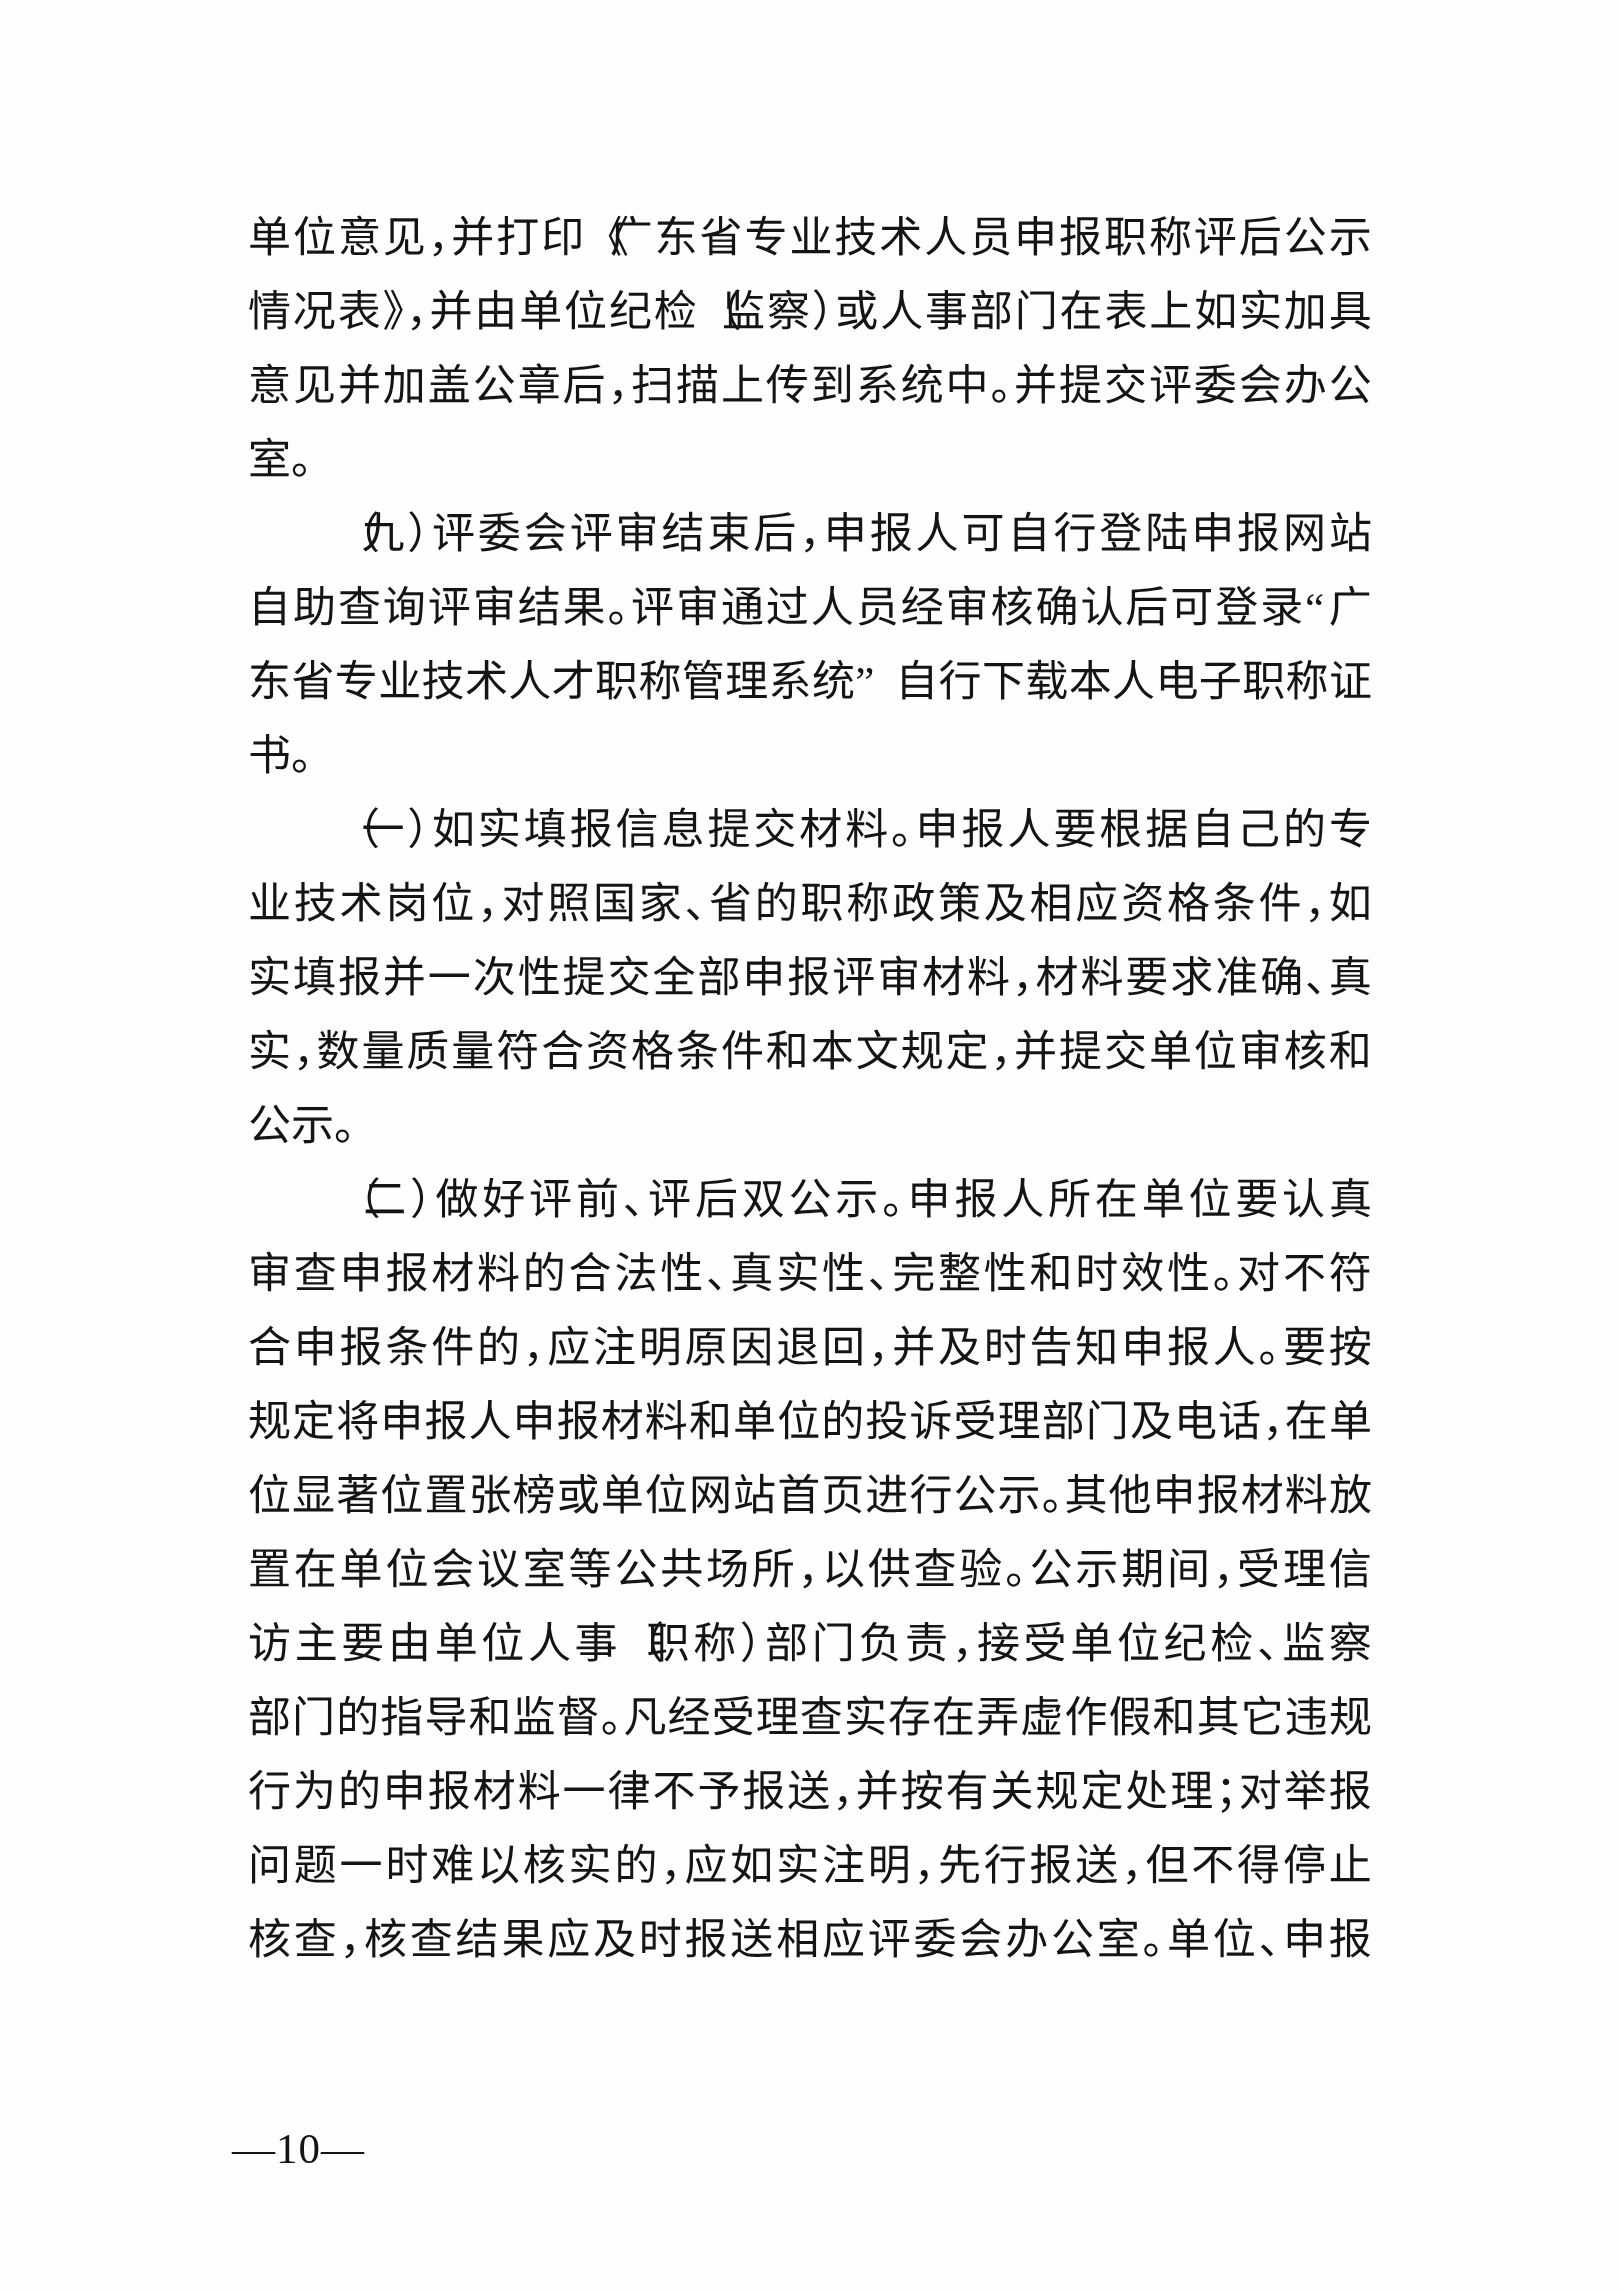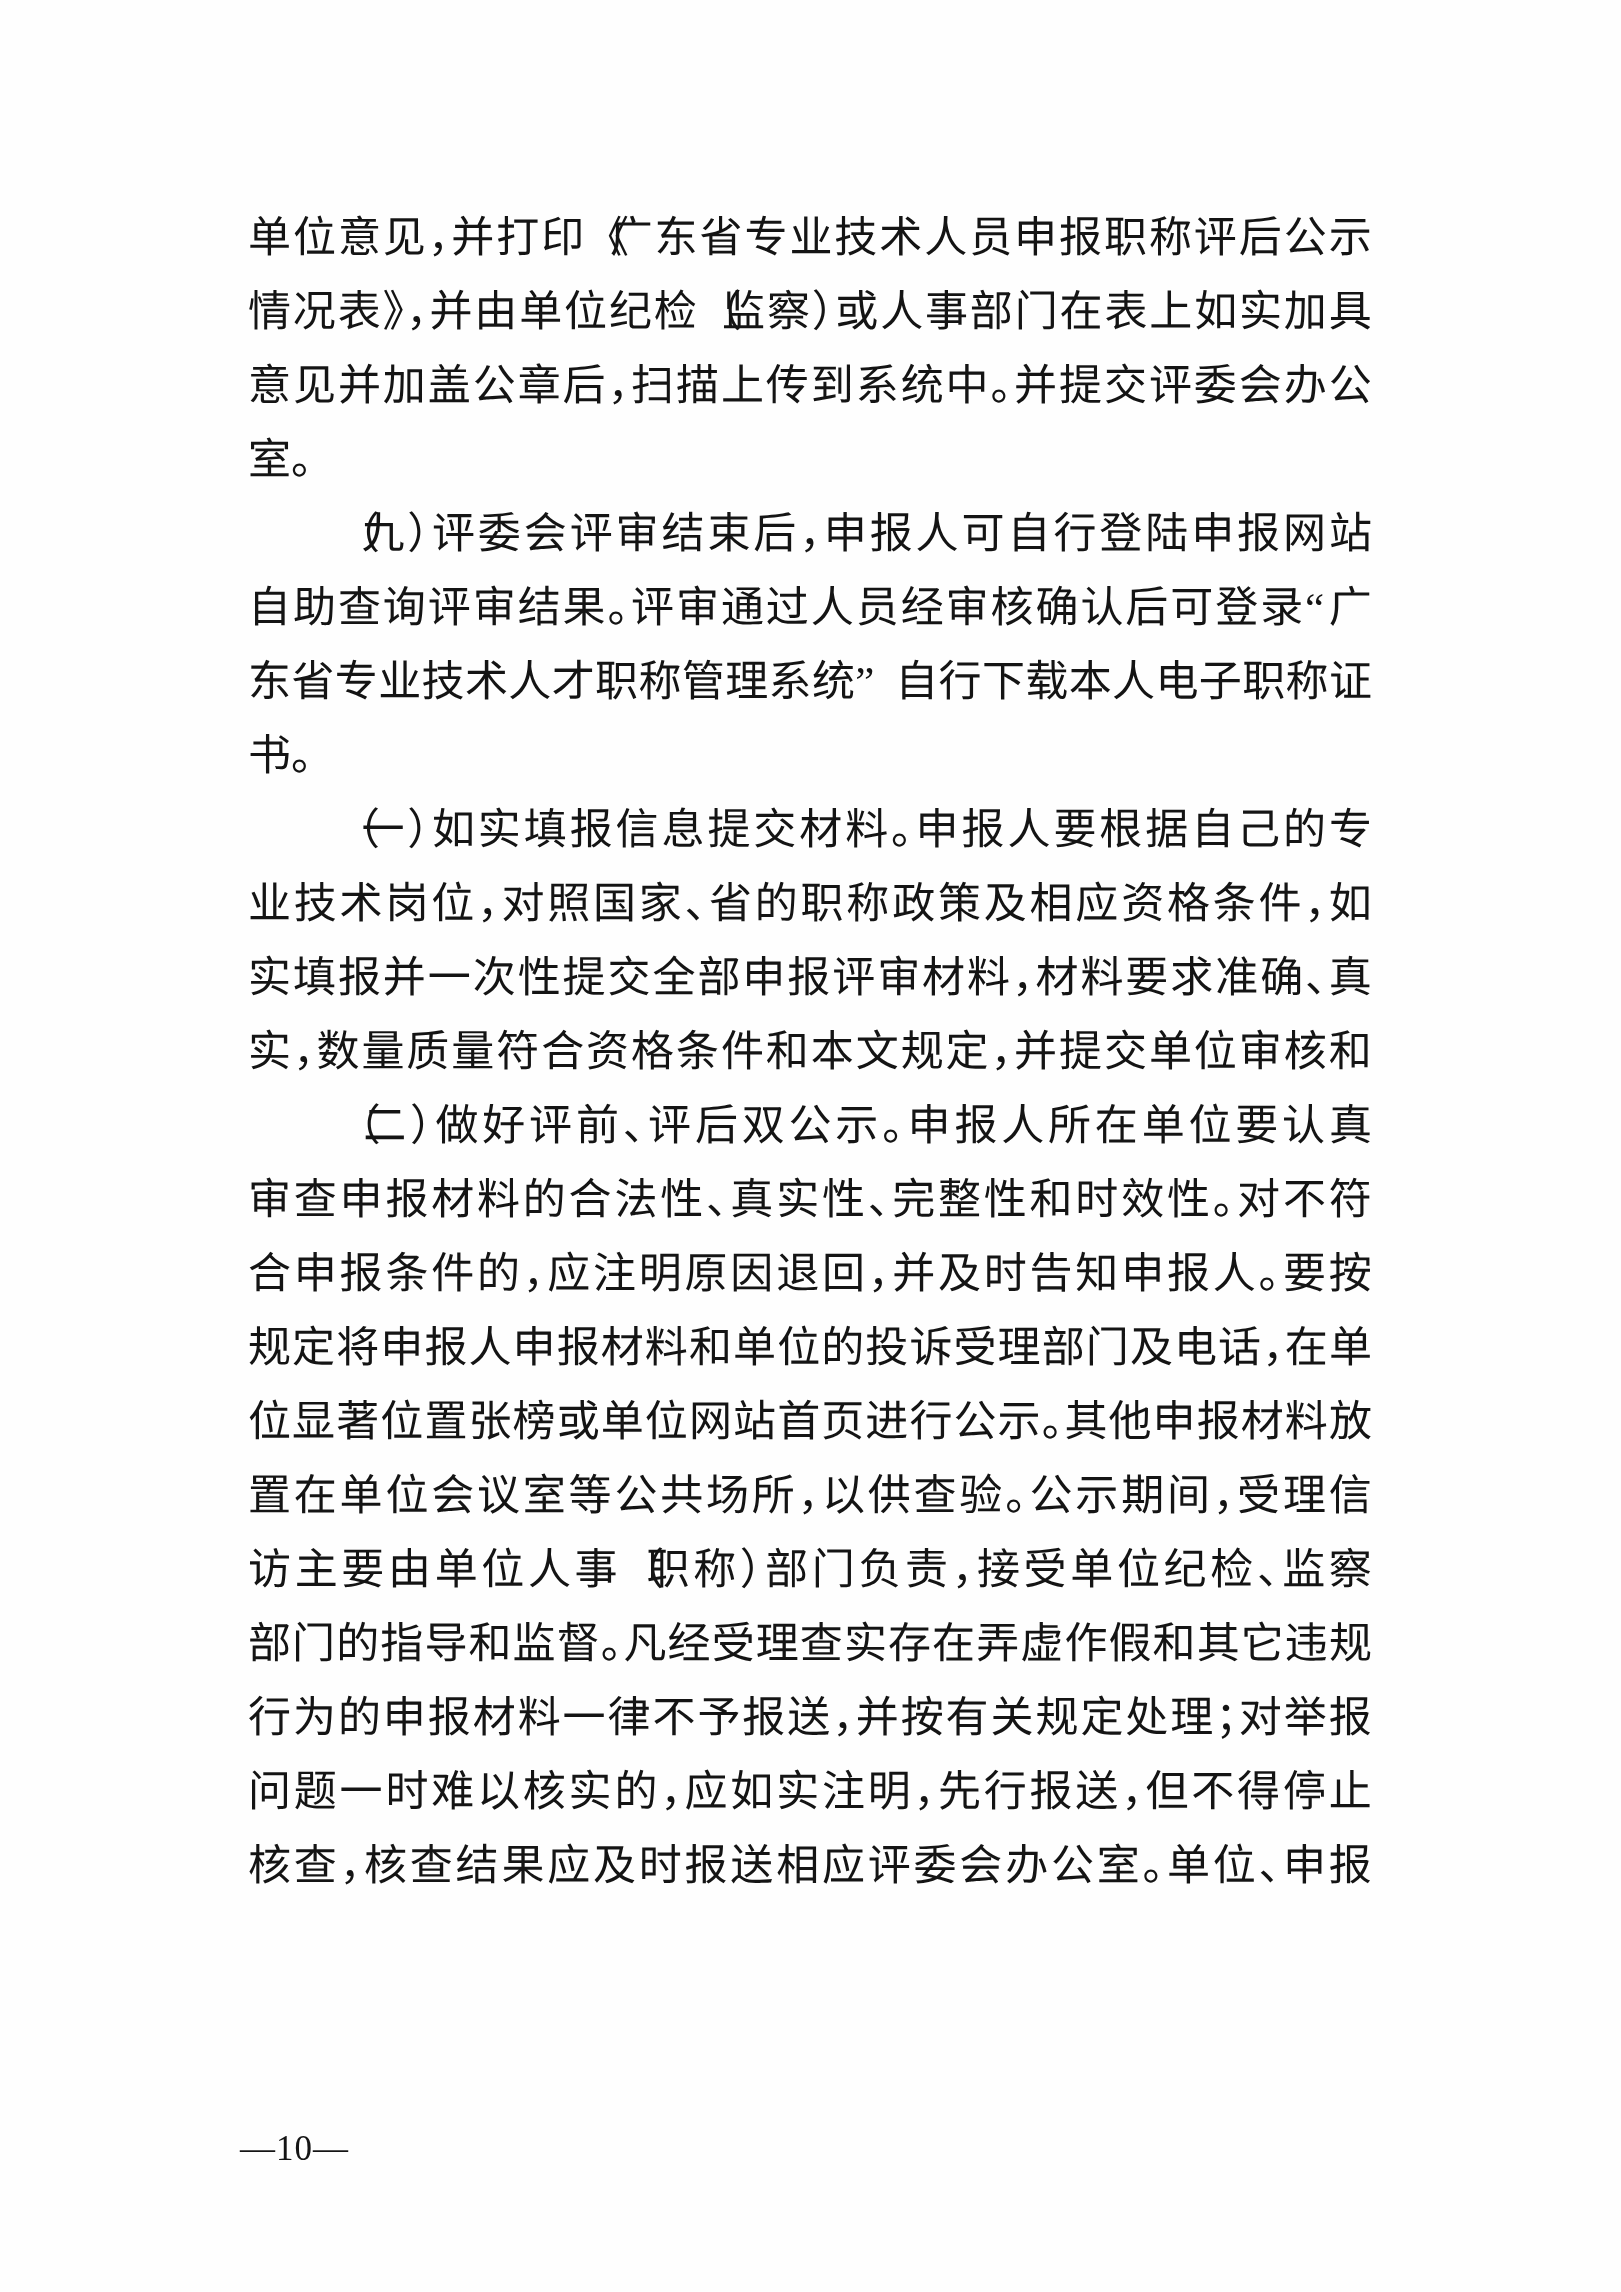--- a/index.html
+++ b/index.html
@@ -60,26 +60,25 @@
     font-family: "Liberation Sans", sans-serif;
     font-weight: bold;
     text-indent: 86px;
     font-size: 44px;
     color: #0a0a0a;
   }
   .page-number {
     position: absolute;
     left: 232px;
     top: 2129px;
-    font-size: 35px;
+    font-size: 43px;
     line-height: 39px;
     letter-spacing: 1px;
     color: #141414;
     font-family: "Liberation Serif", serif;
-    margin-left: 8px;
   }
 </style>
 </head>
 <body>
 
 <div class="page">
   <div class="content">
       <div class="line fill">
         <span>单</span>
         <span>位</span>
@@ -355,20 +354,21 @@
         <span class="punct">，</span>
         <span>并</span>
         <span>提</span>
         <span>交</span>
         <span>单</span>
         <span>位</span>
         <span>审</span>
         <span>核</span>
         <span>和</span>
       </div>
+      <div class="line plain">公示。</div>
       <div class="line fill-indent">
         <span class="indent-spacer"></span>
         <span class="punct">（</span>
         <span>二</span>
         <span class="punct">）</span>
         <span>做</span>
         <span>好</span>
         <span>评</span>
         <span>前</span>
         <span class="punct">、</span>

